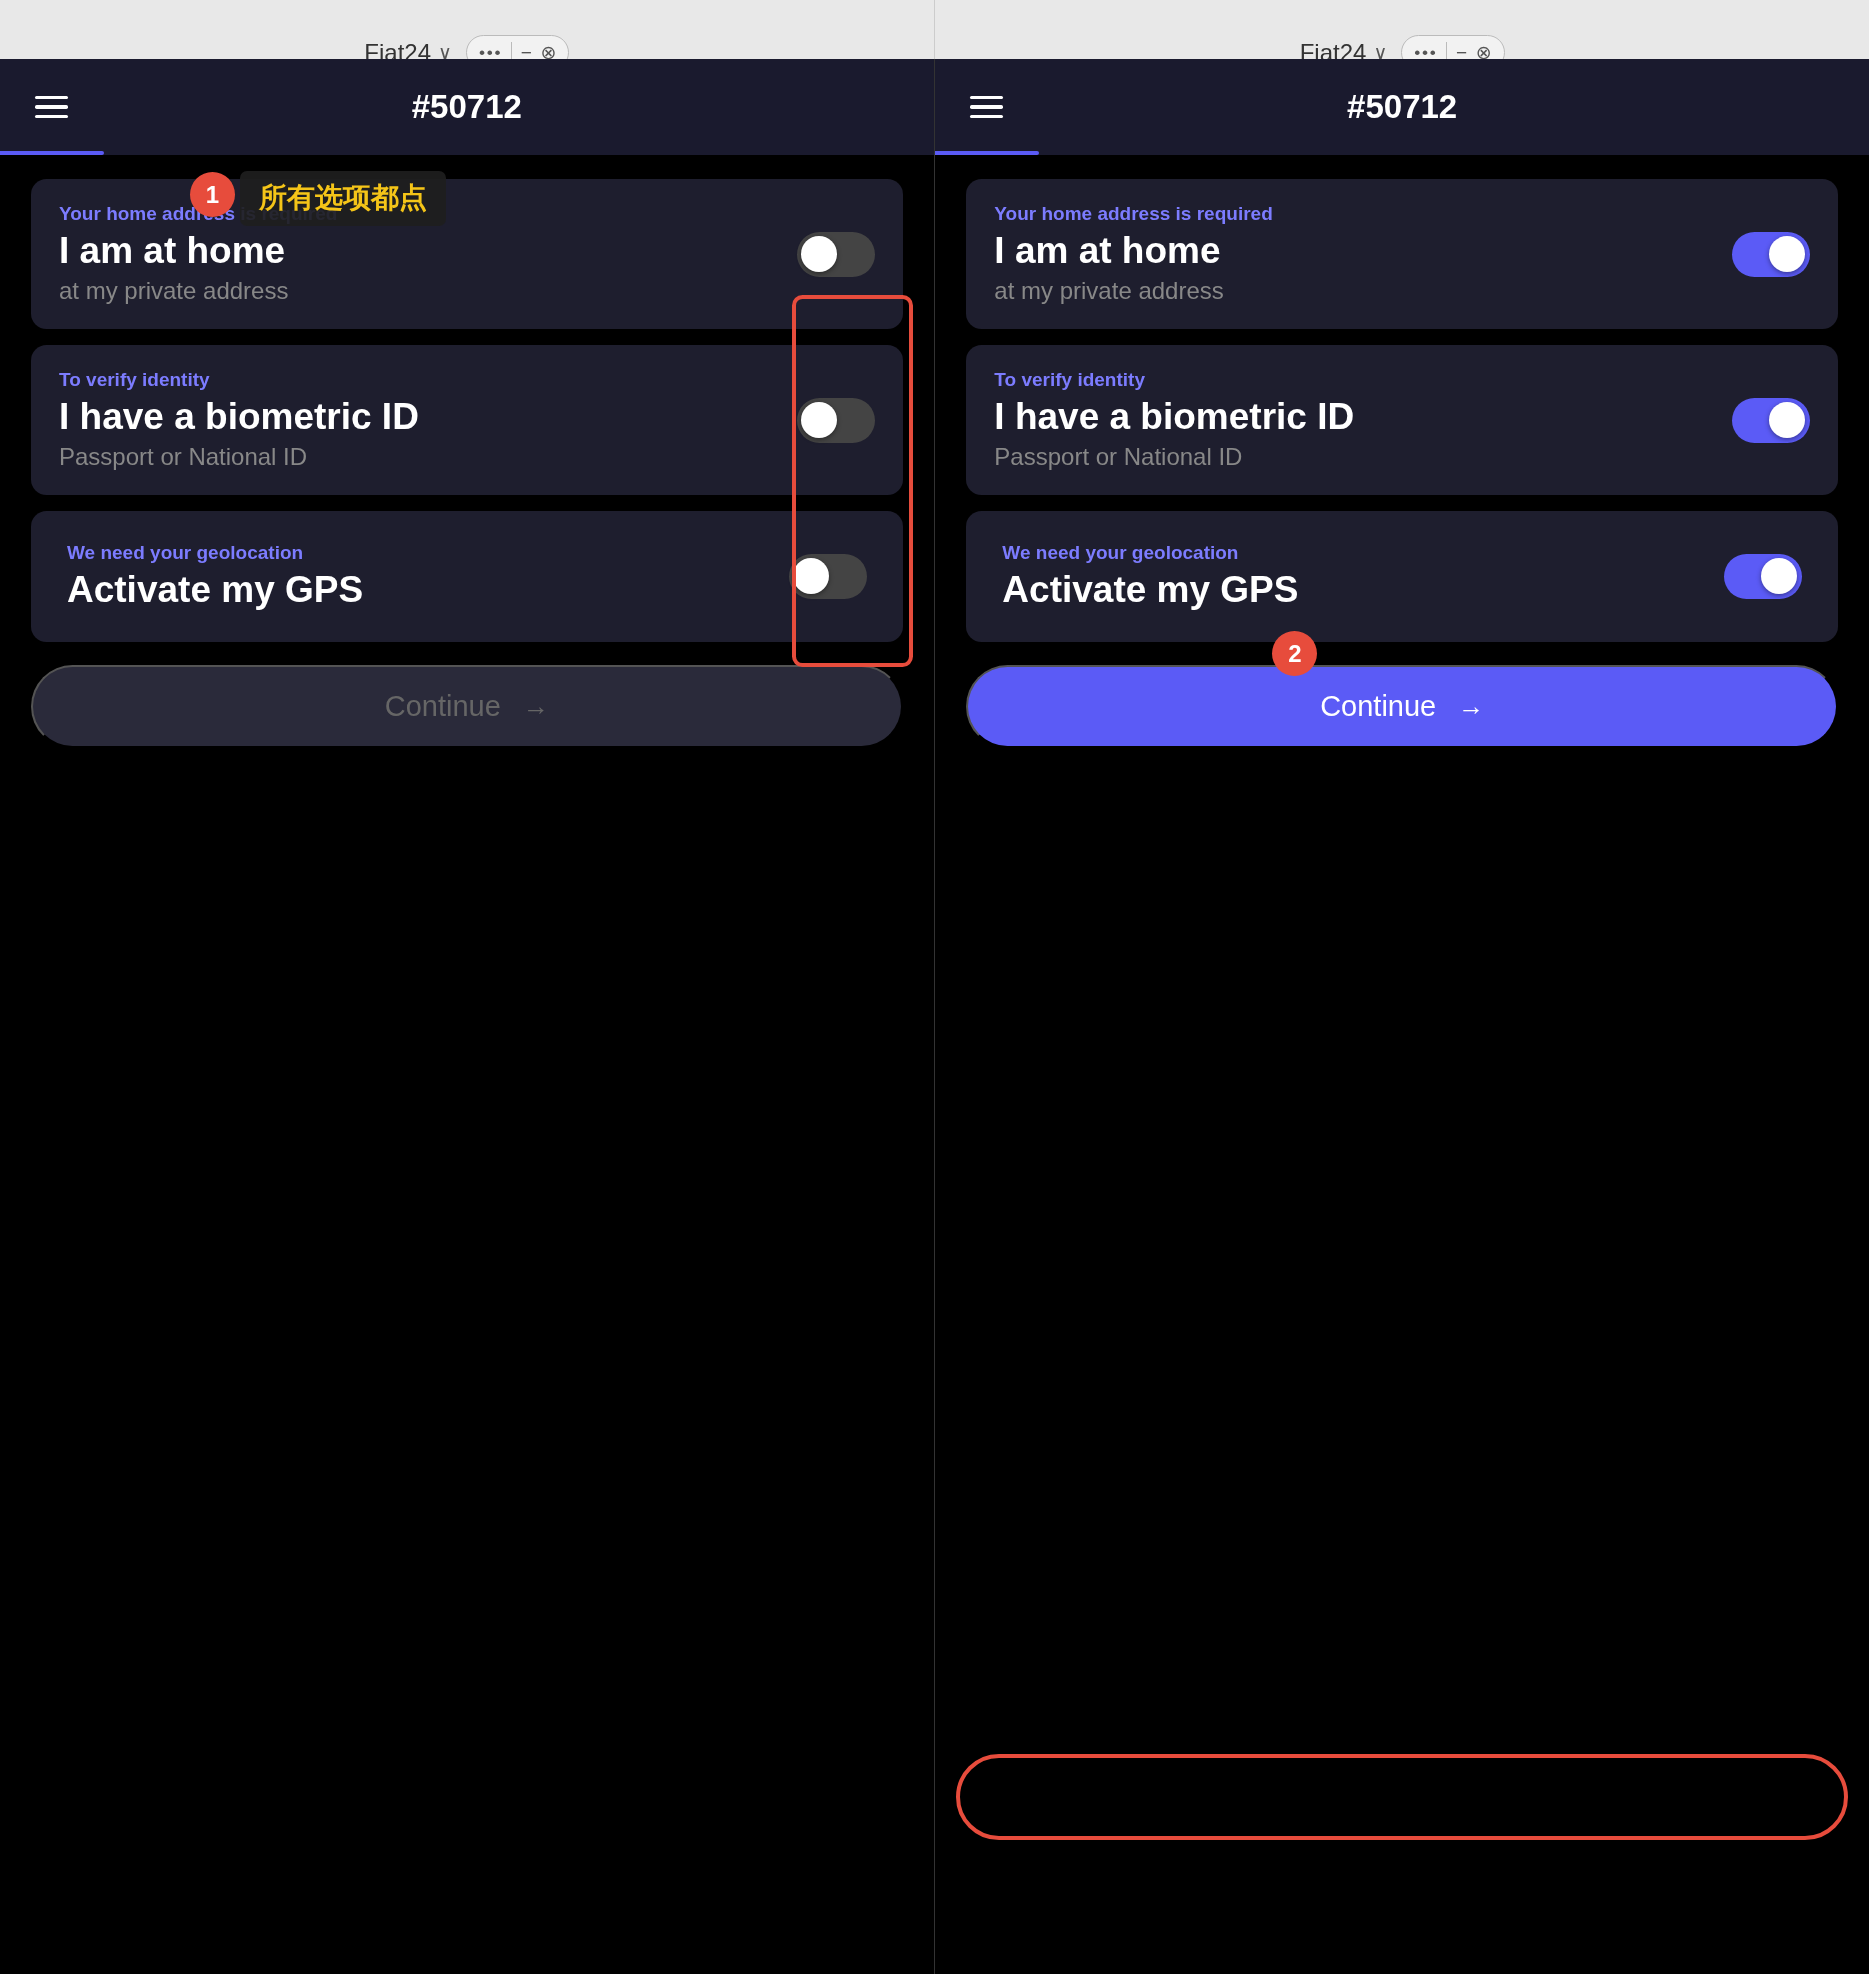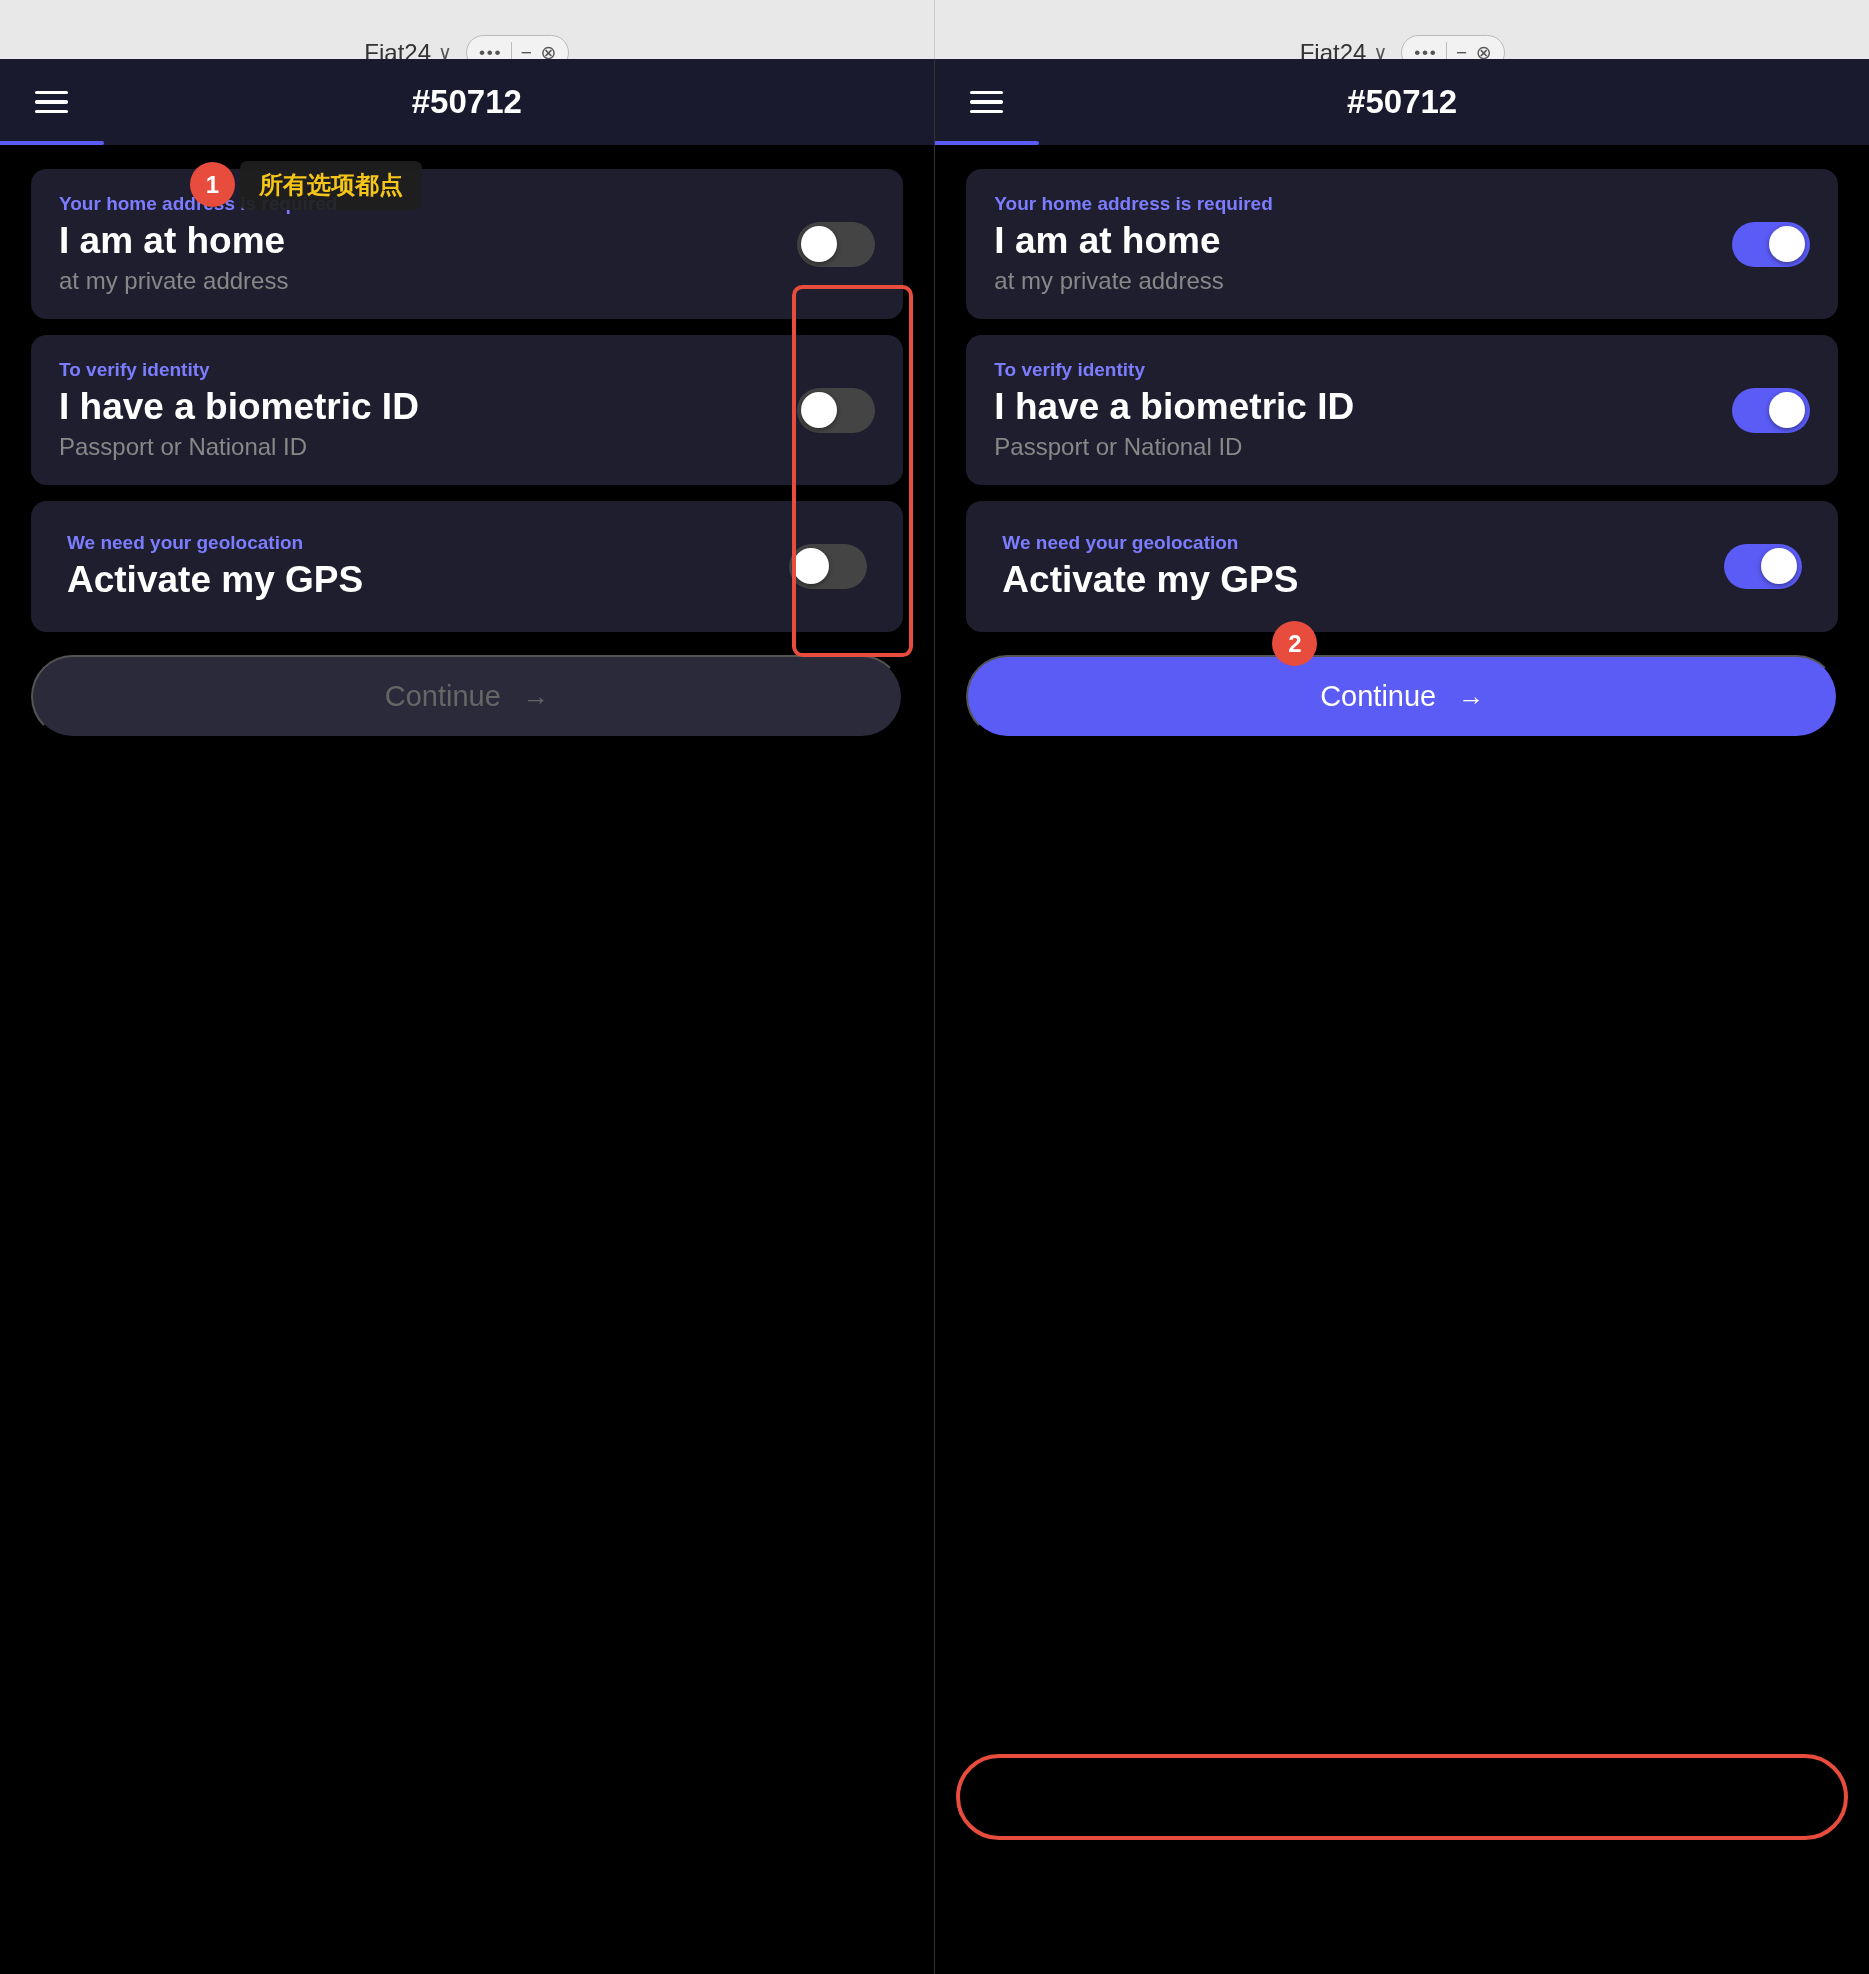--- a/index.html
+++ b/index.html
@@ -70,21 +70,21 @@
       width: 50%;
       display: flex;
       flex-direction: column;
       background: #000;
       padding: 0;
       position: relative;
     }
 
     
     .app-header {
-      height: 86px;
+      height: 96px;
       background: #1a1a2e;
       display: flex;
       align-items: center;
       justify-content: space-between;
       padding: 0 35px;
       position: relative;
     }
     .hamburger-icon {
       display: flex;
       flex-direction: column;
@@ -150,21 +150,21 @@
       left: 337px;
     }
 
     
     .annotation-label {
       position: absolute;
       top: 15.6px;
       left: 240px;
       background: rgba(30,30,30,0.92);
       color: #f5c518;
-      font-size: 24px;
+      font-size: 28px;
       font-weight: 700;
       padding: 8.6px 19px;
       border-radius: 7px;
       z-index: 99;
       white-space: nowrap;
     }
 
     
     .red-box {
       position: absolute;

